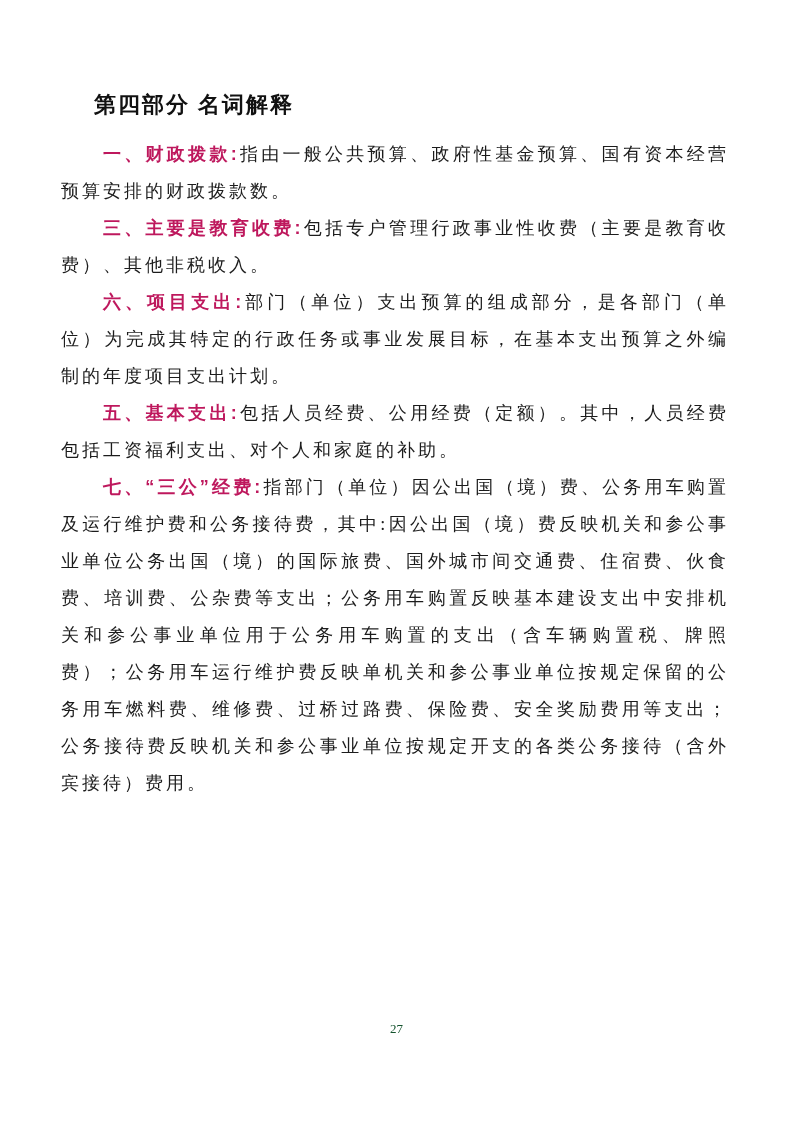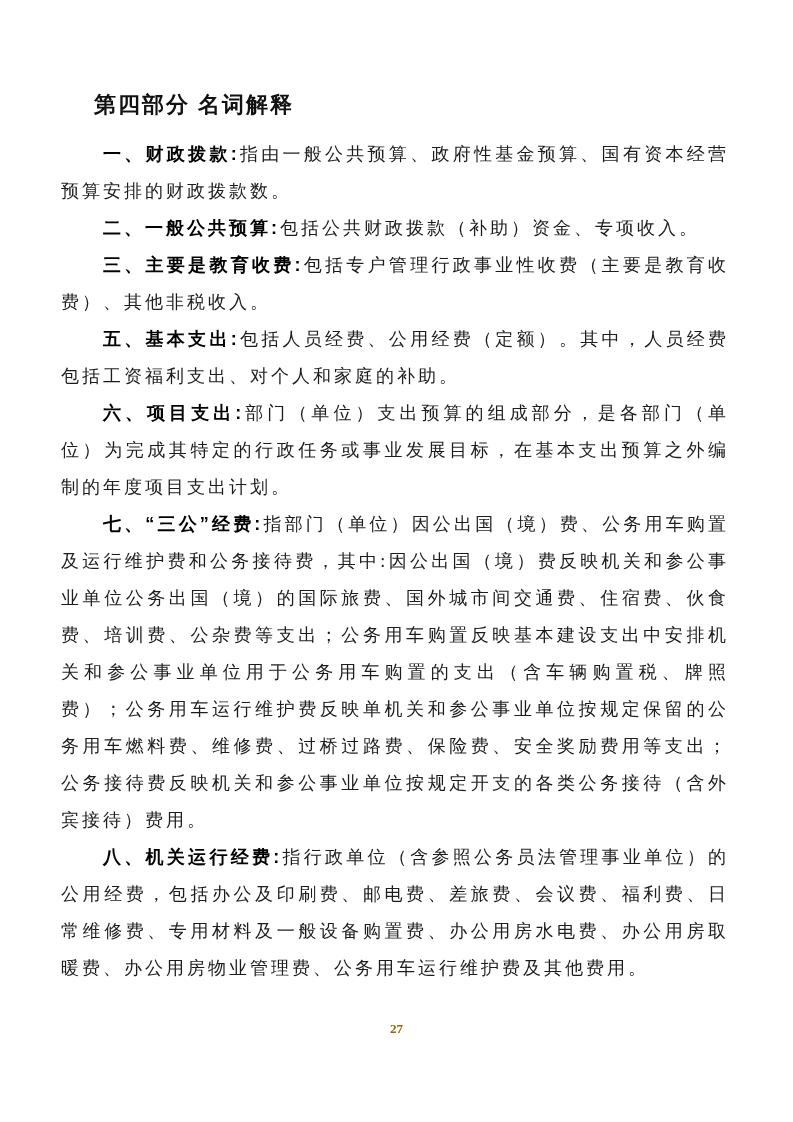--- a/index.html
+++ b/index.html
@@ -30,55 +30,52 @@
   .para {
     font-size: 18px;
     line-height: 37px;
     letter-spacing: 3px;
     text-align: justify;
     text-indent: 42px;
   }
   .term {
     font-family: "Liberation Sans", "DejaVu Sans", sans-serif;
     font-weight: bold;
-    color: #000000;
+    color: #be185d;
   }
   .page-number {
     position: absolute;
     left: 0;
     top: 1021px;
     width: 100%;
     text-align: center;
     font-size: 13px;
     letter-spacing: 0;
-    color: #a16207;
-    font-weight: bold;
+    color: #14532d;
   }
 </style>
 </head>
 <body>
 
 <div class="page">
 
   <h1 class="heading">第四部分 名词解释</h1>
 
   <div class="content">
 
     <p class="para"><span class="term">一、财政拨款:</span><span>指由一般公共预算、政府性基金预算、国有资本经营预算安排的财政拨款数。</span></p>
 
-    <p class="para"><span class="term">二、一般公共预算:</span><span>包括公共财政拨款（补助）资金、专项收入。</span></p>
 
     <p class="para"><span class="term">三、主要是教育收费:</span><span>包括专户管理行政事业性收费（主要是教育收费）、其他非税收入。</span></p>
 
 
+    <p class="para"><span class="term">六、项目支出:</span><span>部门（单位）支出预算的组成部分，是各部门（单位）为完成其特定的行政任务或事业发展目标，在基本支出预算之外编制的年度项目支出计划。</span></p>
+
     <p class="para"><span class="term">五、基本支出:</span><span>包括人员经费、公用经费（定额）。其中，人员经费包括工资福利支出、对个人和家庭的补助。</span></p>
-
-    <p class="para"><span class="term">六、项目支出:</span><span>部门（单位）支出预算的组成部分，是各部门（单位）为完成其特定的行政任务或事业发展目标，在基本支出预算之外编制的年度项目支出计划。</span></p>
 
     <p class="para"><span class="term">七、“三公”经费:</span><span>指部门（单位）因公出国（境）费、公务用车购置及运行维护费和公务接待费，其中:因公出国（境）费反映机关和参公事业单位公务出国（境）的国际旅费、国外城市间交通费、住宿费、伙食费、培训费、公杂费等支出；公务用车购置反映基本建设支出中安排机关和参公事业单位用于公务用车购置的支出（含车辆购置税、牌照费）；公务用车运行维护费反映单机关和参公事业单位按规定保留的公务用车燃料费、维修费、过桥过路费、保险费、安全奖励费用等支出；公务接待费反映机关和参公事业单位按规定开支的各类公务接待（含外宾接待）费用。</span></p>
 
-    <p class="para"><span class="term">八、机关运行经费:</span><span>指行政单位（含参照公务员法管理事业单位）的公用经费，包括办公及印刷费、邮电费、差旅费、会议费、福利费、日常维修费、专用材料及一般设备购置费、办公用房水电费、办公用房取暖费、办公用房物业管理费、公务用车运行维护费及其他费用。</span></p>
 
   </div>
 
   <div class="page-number">27</div>
 
 </div>
 
 </body></html>

